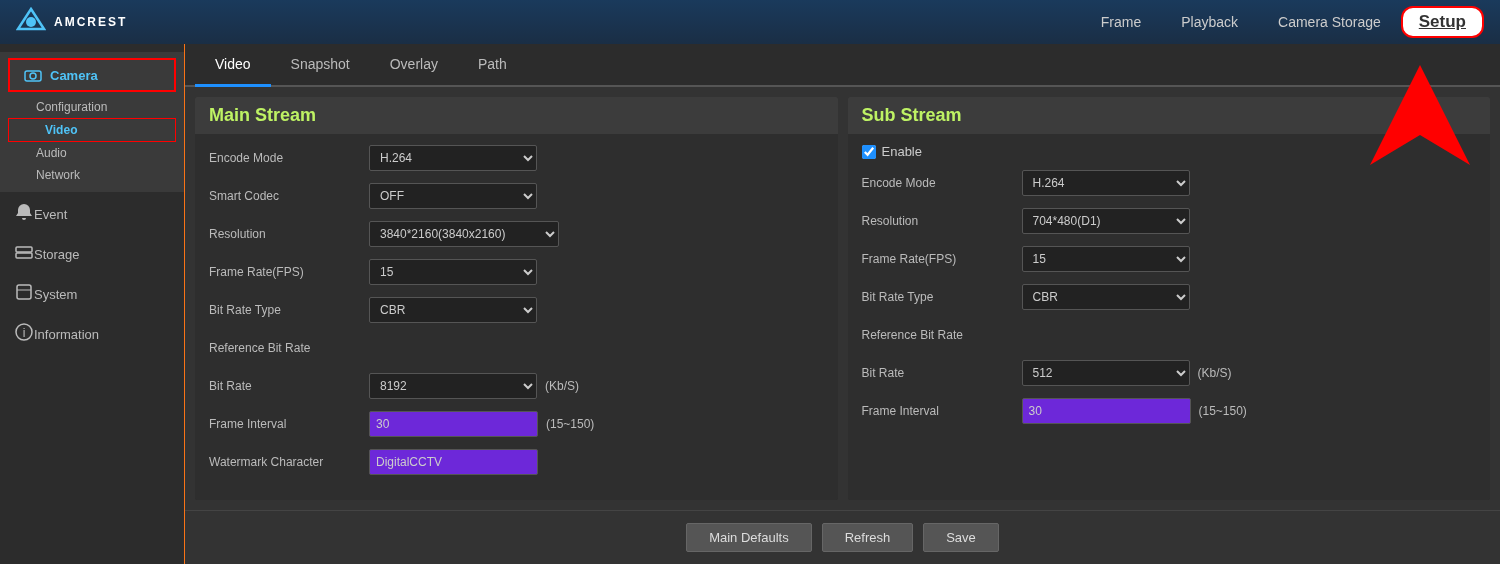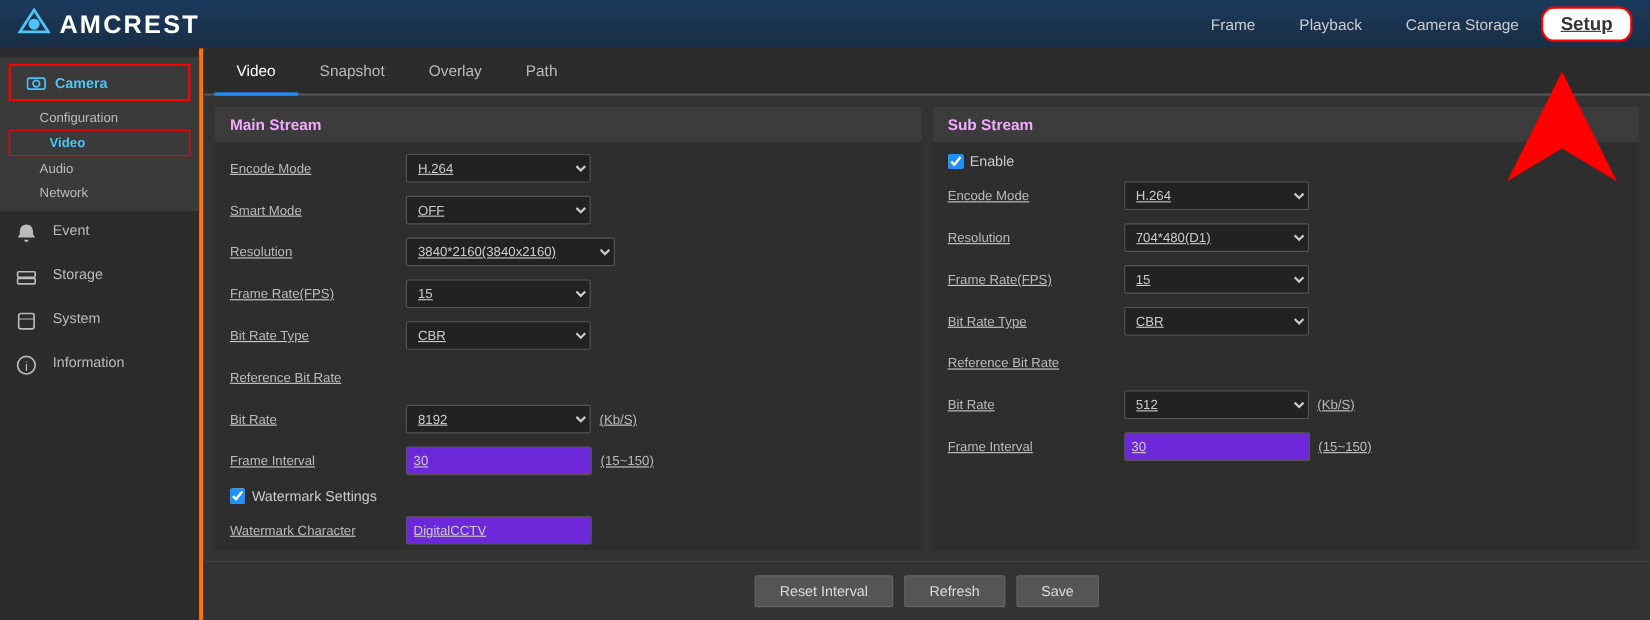--- a/index.html
+++ b/index.html
@@ -12,21 +12,21 @@
       display: flex;
       align-items: center;
       padding: 0 16px;
     }
     .top-nav .logo {
       display: flex;
       align-items: center;
       gap: 8px;
       color: #fff;
       font-weight: bold;
-      font-size: 23px;
+      font-size: 12px;
       letter-spacing: 2px;
     }
     .logo-icon {
       width: 30px;
       height: 30px;
     }
     .top-nav .nav-links {
       margin-left: auto;
       display: flex;
       align-items: center;
@@ -53,28 +53,28 @@
     
     .layout {
       display: flex;
       height: calc(564px - 44px);
     }
 
     
     .sidebar {
       width: 185px;
       background: #2c2c2c;
-      border-right: 4px solid #f97316;
+      border-right: 1px solid #f97316;
       padding-top: 8px;
       flex-shrink: 0;
     }
     .sidebar-item {
       display: flex;
-      align-items: flex-start;
-      gap: 14px;
+      align-items: flex-end;
+      gap: 0;
       padding: 10px 14px;
       cursor: pointer;
       color: #bbb;
       font-size: 13px;
     }
     .sidebar-icon {
       width: 20px;
       height: 20px;
       display: flex;
       align-items: center;
@@ -146,35 +146,34 @@
     
     .panel {
       flex: 1;
       background: #2e2e2e;
       border-radius: 2px;
       overflow: hidden;
     }
     .panel-header {
       background: #3c3c3c;
       padding: 8px 14px;
-      font-size: 14px;
-      color: #f0abfc;
+      font-size: 18px;
+      color: #bef264;
       font-weight: bold;
     }
     .panel-body {
       padding: 10px 14px;
     }
 
     
     .form-row {
       display: flex;
       align-items: center;
       margin-bottom: 10px;
       min-height: 28px;
-      text-decoration: underline;
     }
     .form-label {
       width: 160px;
       color: #bbb;
       font-size: 12px;
       flex-shrink: 0;
     }
     .form-control {
       background: #6d28d9;
       border: 1px solid #555;
@@ -314,21 +313,21 @@
           <div class="panel-body">
 
             <div class="form-row">
               <label class="form-label">Encode Mode</label>
               <select class="form-control">
                 <option>H.264</option><option>H.265</option><option>MJPEG</option>
               </select>
             </div>
 
             <div class="form-row">
-              <label class="form-label">Smart Mode</label>
+              <label class="form-label">Smart Codec</label>
               <select class="form-control">
                 <option>OFF</option><option>ON</option>
               </select>
             </div>
 
             <div class="form-row">
               <label class="form-label">Resolution</label>
               <select class="form-control" style="min-width:190px;">
                 <option>3840*2160(3840x2160)</option><option>1920*1080</option>
               </select>
@@ -359,24 +358,20 @@
               </select>
               <span class="form-unit">(Kb/S)</span>
             </div>
 
             <div class="form-row">
               <label class="form-label">Frame Interval</label>
               <input type="text" class="form-control" style="min-width: 130px;" value="30">
               <span class="form-unit">(15~150)</span>
             </div>
 
-            <div class="checkbox-row">
-              <input type="checkbox" checked="" style="">
-              <label>Watermark Settings</label>
-            </div>
 
             <div class="form-row">
               <label class="form-label">Watermark Character</label>
               <input type="text" class="form-control" style="min-width: 130px;" value="DigitalCCTV">
             </div>
 
           </div>
         </div>
 
         <div class="panel">
@@ -433,21 +428,21 @@
               <input type="text" class="form-control" style="min-width: 130px;" value="30">
               <span class="form-unit">(15~150)</span>
             </div>
 
           </div>
         </div>
 
       </div>
 
       <div class="footer-btns">
-        <button class="btn">Reset Interval</button>
+        <button class="btn">Main Defaults</button>
         <button class="btn">Refresh</button>
         <button class="btn">Save</button>
       </div>
 
     </main>
   </div>
 
   <div style="position:absolute; right:20px; top:55px; pointer-events:none;">
     <svg width="120" height="120" viewBox="0 0 120 120">
       <polygon points="60,10 110,110 60,80 10,110" fill="red"></polygon>

